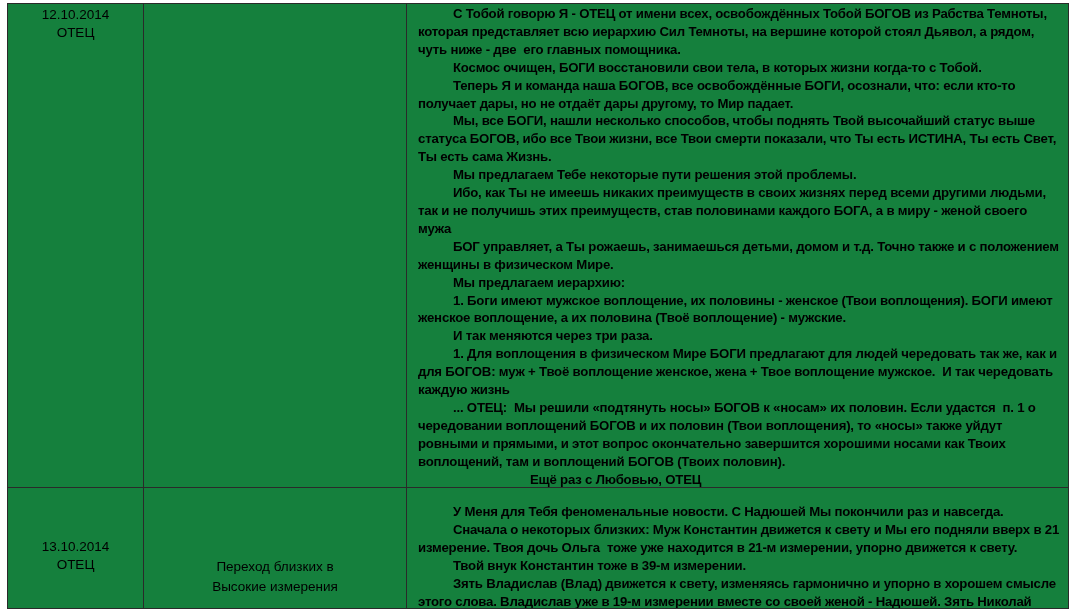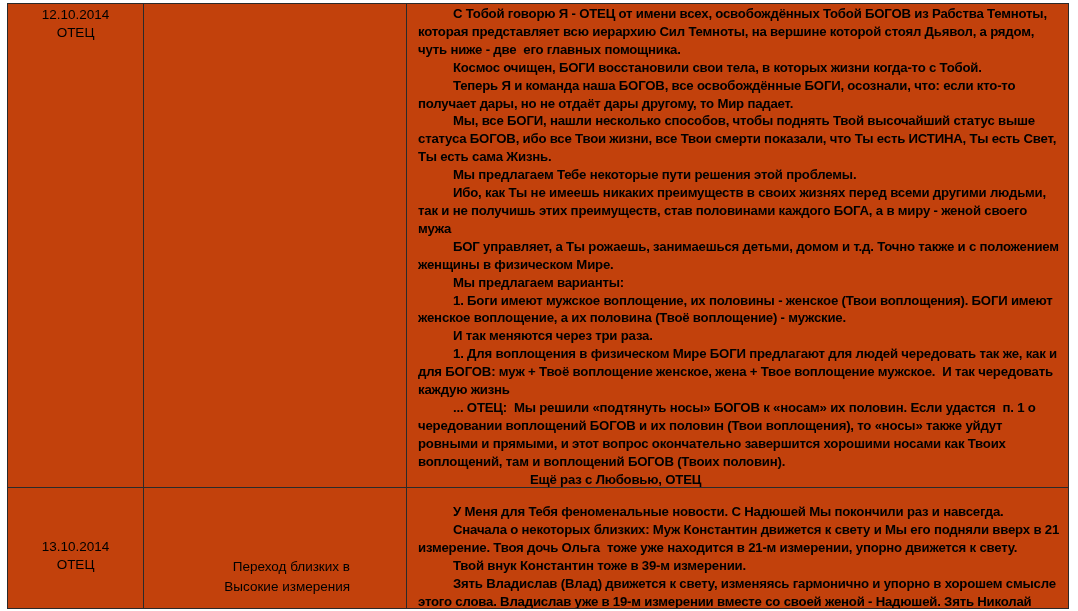--- a/index.html
+++ b/index.html
@@ -16,21 +16,21 @@
     position: absolute;
     left: 7px;
     top: 3px;
     width: 1062px;
     height: 606px;
     box-sizing: border-box;
     border: 1px solid #2a2a2a;
     display: grid;
     grid-template-columns: 136px 263px 1fr;
     grid-template-rows: 484px 1fr;
-    background: #c2410c;
+    background: #15803d;
   }
   .cell {
     box-sizing: border-box;
     overflow: hidden;
   }
   .b-right  { border-right: 1px solid #2a2a2a; }
   .b-bottom { border-bottom: 1px solid #2a2a2a; }
 
   .date-cell {
     text-align: center;
@@ -38,21 +38,21 @@
     line-height: 18px;
     padding-top: 2px;
   }
   .date-cell.row2 { padding-top: 50px; }
 
   .topic-cell {
     text-align: center;
     font-size: 13.5px;
     line-height: 19.5px;
   }
-  .topic-cell.row2 { padding-top: 69px; text-align: right; }
+  .topic-cell.row2 { padding-top: 69px; }
   .topic-text {
     max-width: 150px;
     margin: 0 auto;
   }
 
   .body-cell {
     font-size: 13.2px;
     line-height: 17.9px;
     letter-spacing: -0.2px;
     padding: 1px 6px 0 11px;
@@ -87,21 +87,21 @@
 
   <div class="cell body-cell row1 b-bottom">
     <div>
         <p class="para">С Тобой говорю Я - ОТЕЦ от имени всех, освобождённых Тобой БОГОВ из Рабства Темноты, которая представляет всю иерархию Сил Темноты, на вершине которой стоял Дьявол, а рядом, чуть ниже - две  его главных помощника.</p>
         <p class="para">Космос очищен, БОГИ восстановили свои тела, в которых жизни когда-то с Тобой.</p>
         <p class="para">Теперь Я и команда наша БОГОВ, все освобождённые БОГИ, осознали, что: если кто-то получает дары, но не отдаёт дары другому, то Мир падает.</p>
         <p class="para">Мы, все БОГИ, нашли несколько способов, чтобы поднять Твой высочайший статус выше статуса БОГОВ, ибо все Твои жизни, все Твои смерти показали, что Ты есть ИСТИНА, Ты есть Свет, Ты есть сама Жизнь.</p>
         <p class="para">Мы предлагаем Тебе некоторые пути решения этой проблемы.</p>
         <p class="para">Ибо, как Ты не имеешь никаких преимуществ в своих жизнях перед всеми другими людьми, так и не получишь этих преимуществ, став половинами каждого БОГА, а в миру - женой своего мужа</p>
         <p class="para">БОГ управляет, а Ты рожаешь, занимаешься детьми, домом и т.д. Точно также и с положением женщины в физическом Мире.</p>
-        <p class="para">Мы предлагаем варианты:</p>
+        <p class="para">Мы предлагаем иерархию:</p>
         <p class="para">1. Боги имеют мужское воплощение, их половины - женское (Твои воплощения). БОГИ имеют женское воплощение, а их половина (Твоё воплощение) - мужские.</p>
         <p class="para">И так меняются через три раза.</p>
         <p class="para">1. Для воплощения в физическом Мире БОГИ предлагают для людей чередовать так же, как и для БОГОВ: муж + Твоё воплощение женское, жена + Твое воплощение мужское.  И так чередовать каждую жизнь</p>
         <p class="para">... ОТЕЦ:  Мы решили «подтянуть носы» БОГОВ к «носам» их половин. Если удастся  п. 1 о чередовании воплощений БОГОВ и их половин (Твои воплощения), то «носы» также уйдут ровными и прямыми, и этот вопрос окончательно завершится хорошими носами как Твоих            воплощений, там и воплощений БОГОВ (Твоих половин).</p>
       </div>
     <p class="closing-line">Ещё раз с Любовью, ОТЕЦ</p>
   </div>
 
   <div class="cell date-cell row2 b-right">
     <div>13.10.2014</div>

